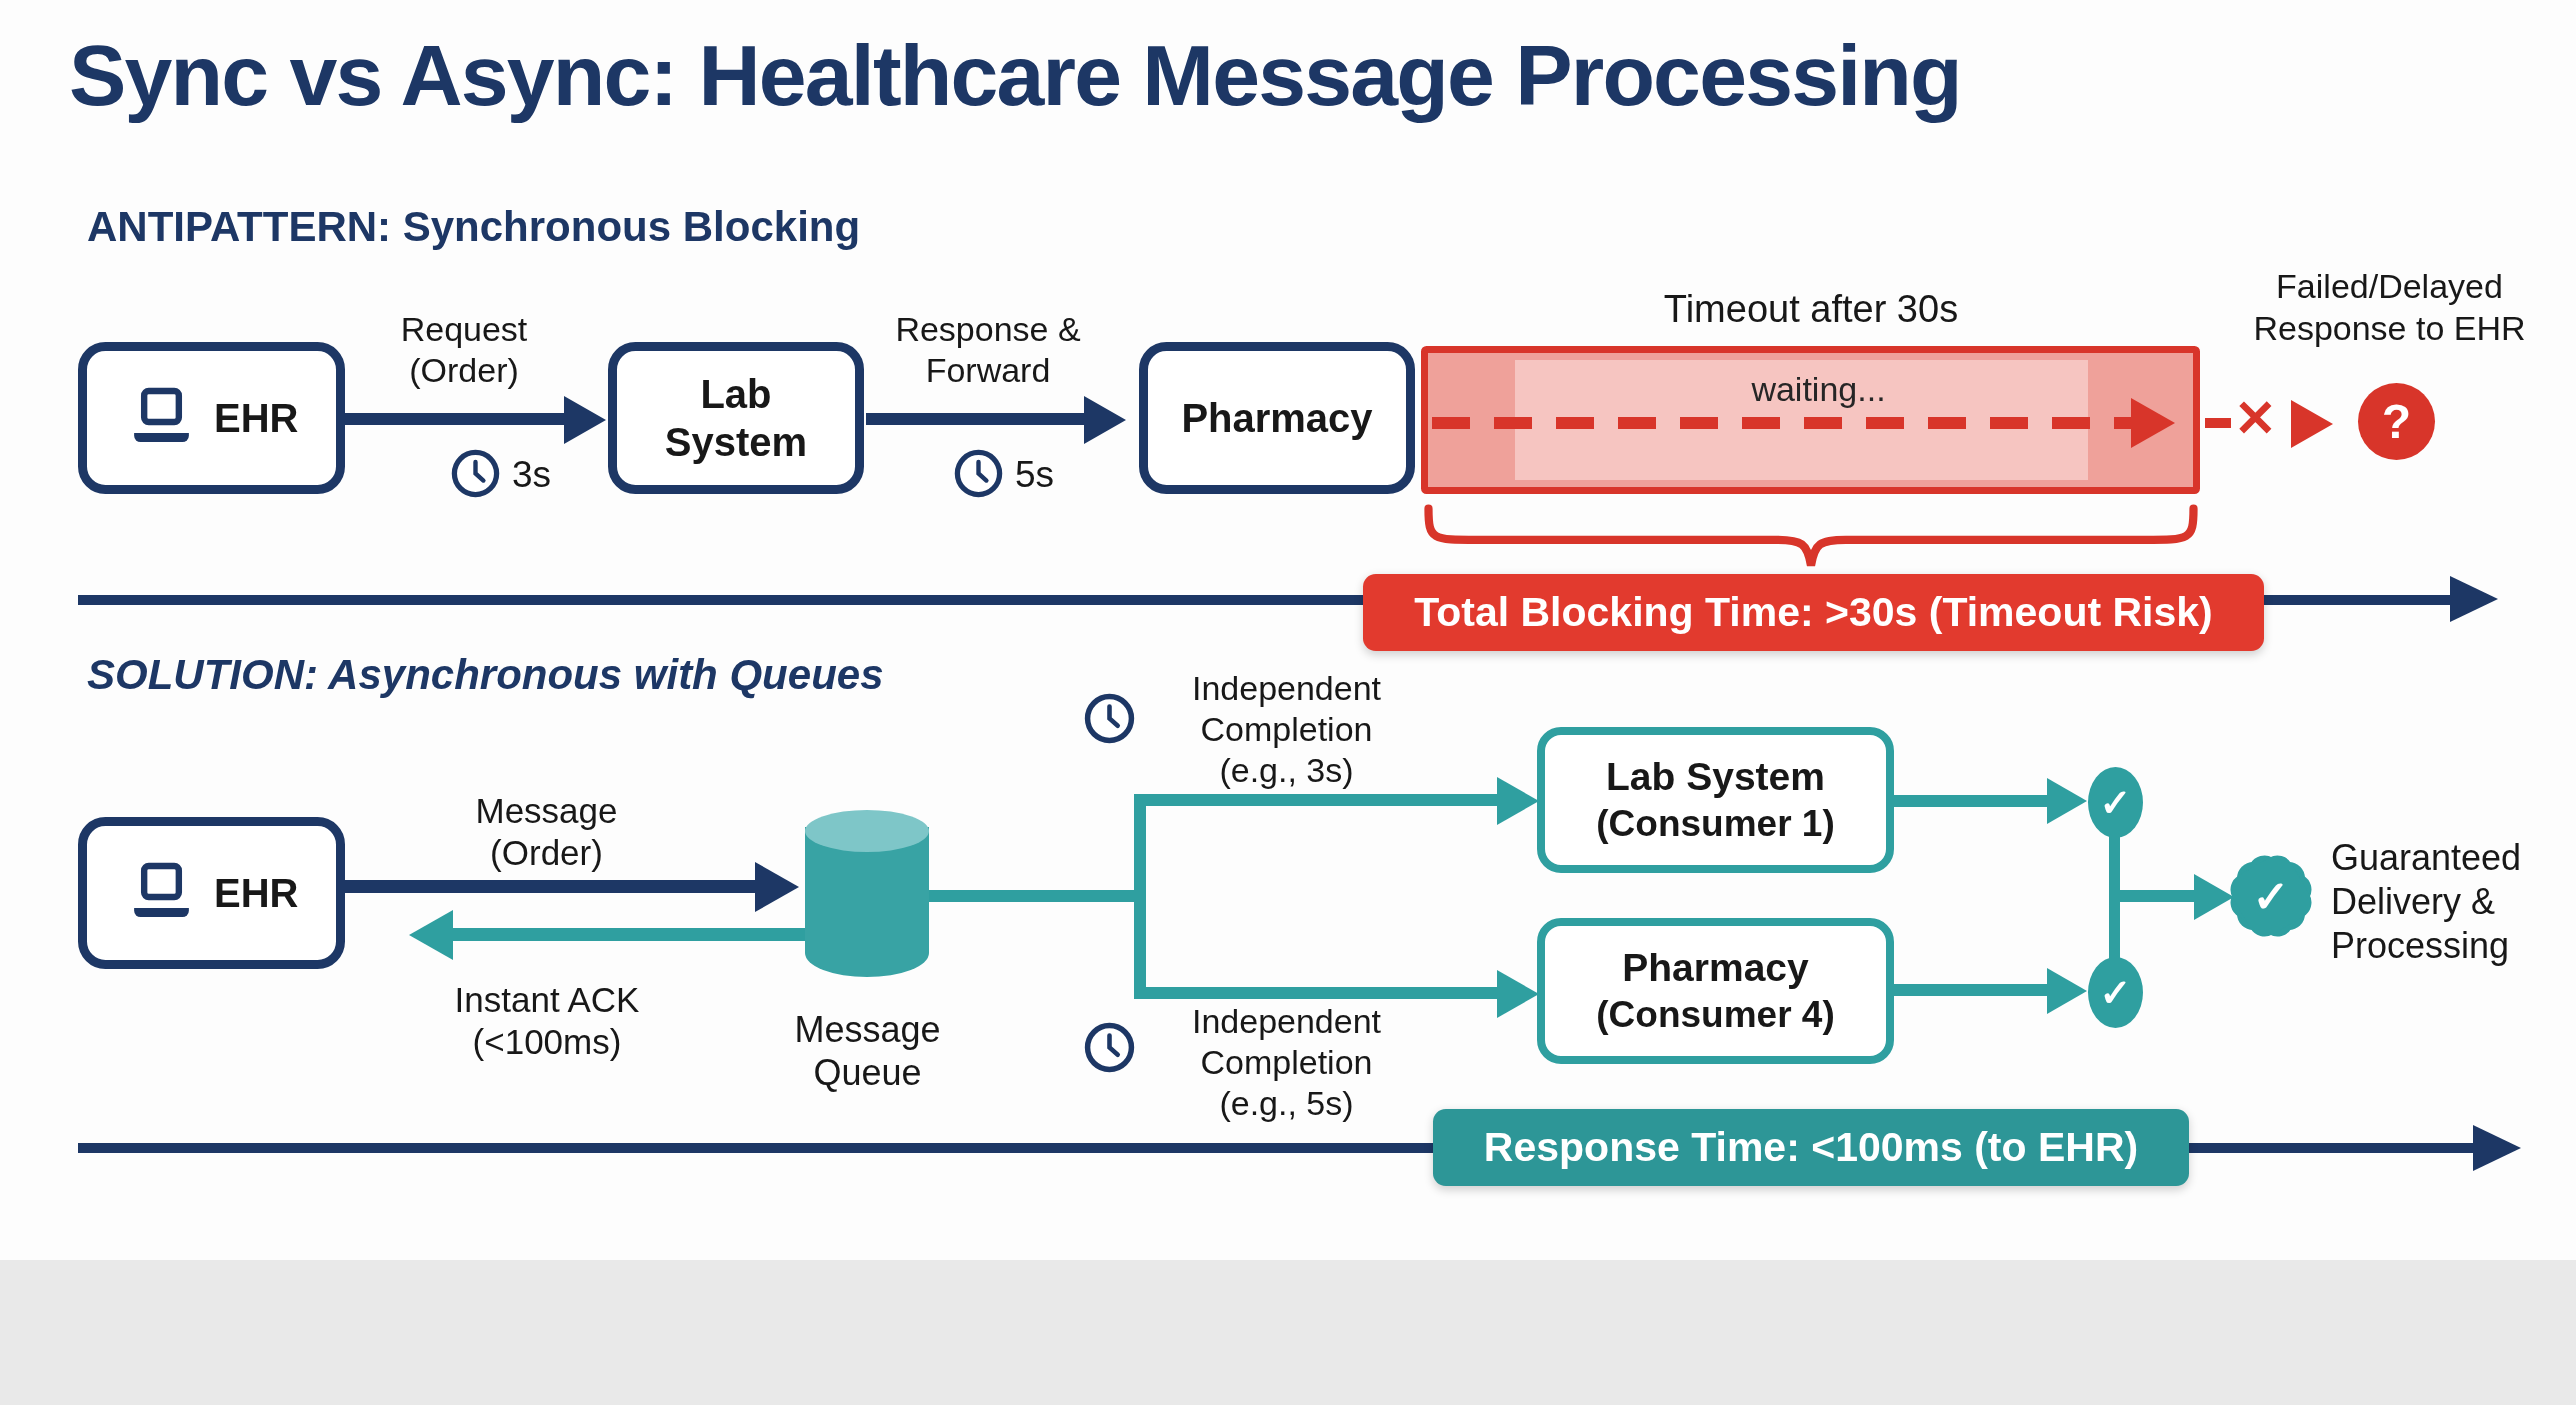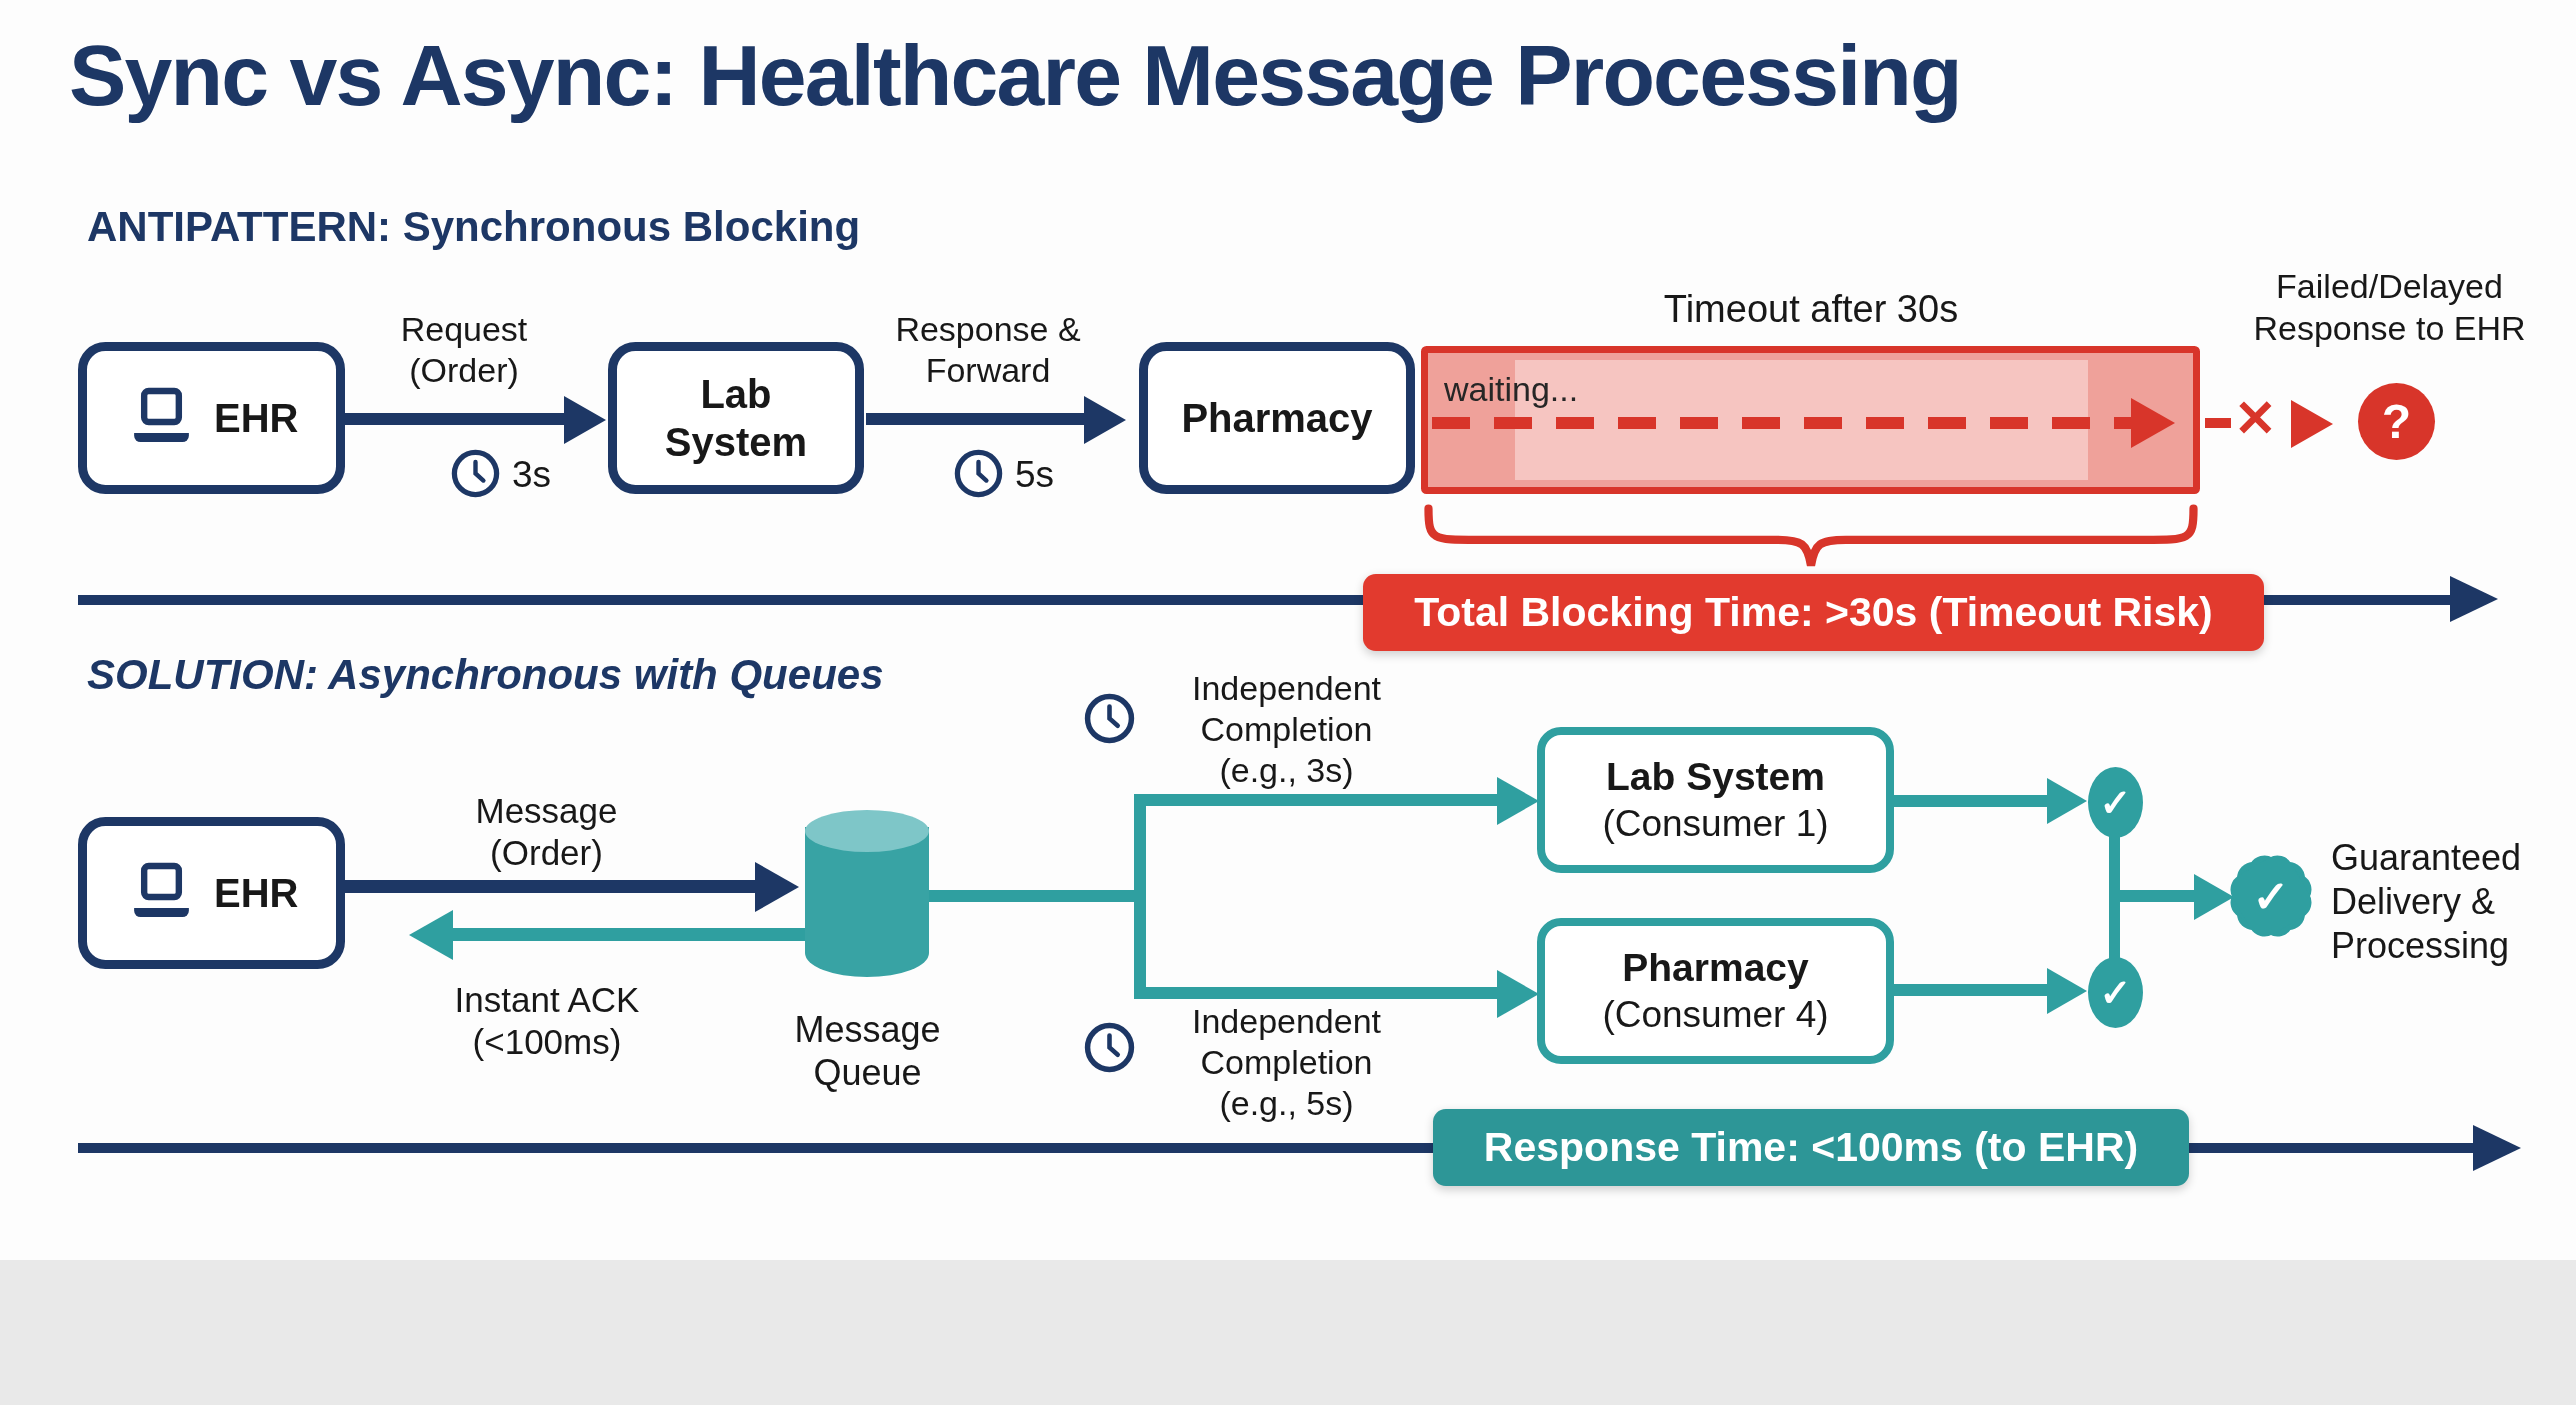--- a/index.html
+++ b/index.html
@@ -26,35 +26,35 @@
   .sys-box{
     position:absolute;border:9.1px solid var(--navy);border-radius:27.4px;background:#fff;
     display:flex;align-items:center;justify-content:center;gap:16.5px;text-align:center;
   }
   .sys-label{font-size:40px;font-weight:800;color:var(--ink);line-height:48px;}
   .consumer-box{
     position:absolute;border:8.2px solid var(--teal);border-radius:24px;background:#fff;
     display:flex;flex-direction:column;align-items:center;justify-content:center;text-align:center;
   }
   .consumer-l1{font-size:39px;font-weight:800;line-height:48px;}
-  .consumer-l2{font-size:37px;font-weight:400;line-height:46px;}
+  .consumer-l2{font-size:37px;font-weight:700;line-height:46px;}
   .hline{position:absolute;background:var(--navy);}
   .hline.teal{background:var(--teal);}
   .hline.red{background:var(--red);}
   .ah-r{position:absolute;width:0;height:0;border-top:24px solid transparent;border-bottom:24px solid transparent;border-left:42px solid var(--navy);}
   .ah-r.teal{border-left-color:var(--teal);}
   .ah-r.red{border-left-color:var(--red);}
   .ah-r.big{border-top-width:25px;border-bottom-width:25px;border-left-width:44px;}
   .ah-l{position:absolute;width:0;height:0;border-top:25px solid transparent;border-bottom:25px solid transparent;border-right:44px solid var(--teal);}
   .flow-label{position:absolute;text-align:center;font-size:34px;line-height:41px;color:var(--ink);}
   .clock-row{position:absolute;display:flex;align-items:center;gap:11px;}
   .clock-time{font-size:37px;font-weight:500;color:var(--ink);}
   .red-zone{position:absolute;border:7.3px solid var(--red);background:var(--red-fill);border-radius:5.5px;}
   .red-zone-inner{position:absolute;left:87px;right:105px;top:7.3px;bottom:7.3px;background:var(--red-fill-light);}
-  .waiting{position:absolute;left:16px;right:0;top:16.5px;font-size:34px;color:#262626;}
+  .waiting{position:absolute;left:16px;right:0;top:16.5px;text-align:center;font-size:34px;color:#262626;}
   .dashed-arrow{
     position:absolute;height:12px;
     background:repeating-linear-gradient(90deg,var(--red) 0 38px,transparent 38px 62px);
   }
   .x-mark{position:absolute;font-size:51px;font-weight:900;color:var(--red);line-height:1;}
   .q-circle{position:absolute;width:77px;height:77px;border-radius:50%;background:var(--red);
     display:flex;align-items:center;justify-content:center;color:#fff;font-size:48px;font-weight:800;}
   .banner{
     position:absolute;border-radius:12.8px;display:flex;align-items:center;justify-content:center;
     color:#fff;font-size:41px;font-weight:800;white-space:nowrap;box-shadow:0 3.7px 9.1px rgba(0,0,0,0.18);

